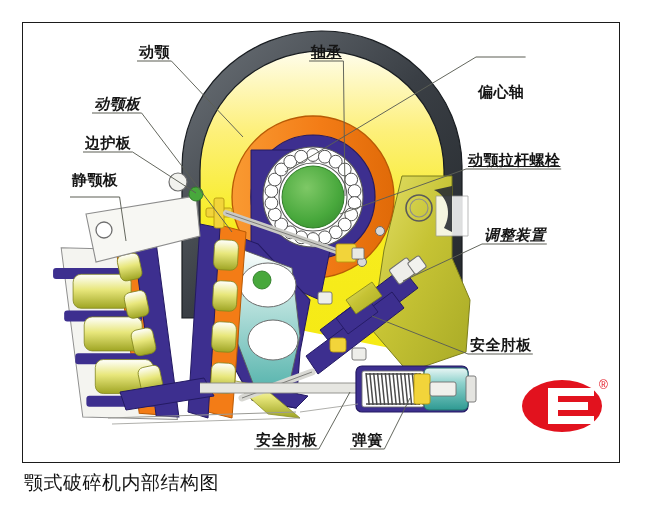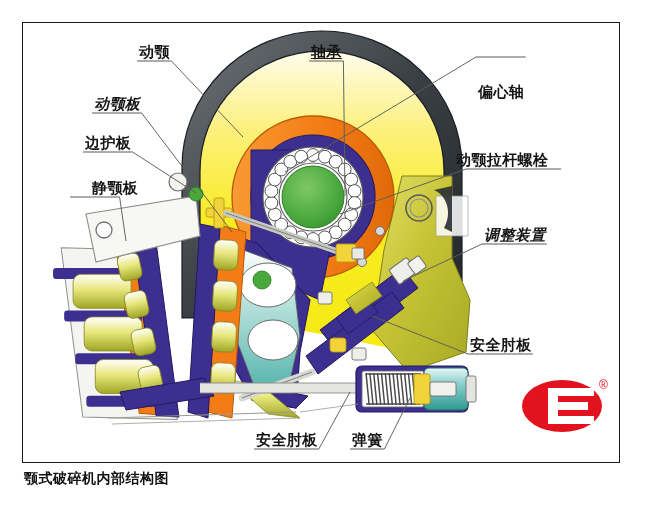--- a/index.html
+++ b/index.html
@@ -13,21 +13,21 @@
   
   #frame{
     position:absolute;left:22px;top:22px;width:598px;height:441px;
     border:1.6px solid #1b1b1b;background:#ffffff;box-sizing:border-box;
   }
   #svgwrap{position:absolute;left:0;top:0;width:650px;height:509px;}
 
   
   #caption{
     position:absolute;left:24px;top:470px;
-    font-size:14px;font-weight:bold;color:#111111;
+    font-size:19px;font-weight:normal;color:#111111;
     letter-spacing:0.5px;white-space:nowrap;
   }
 
   
   .label{
     position:absolute;font-size:15px;font-weight:bold;color:#151515;
     white-space:nowrap;letter-spacing:0.4px;line-height:1;
   }
 
   
@@ -300,24 +300,24 @@
           <line x1="384.4" y1="449" x2="410" y2="398" stroke-width="0.95"></line>
         </g>
 
     </g>
   </svg>
 
   <div id="labels">
       <div class="label" style="left: 139px; top: 44px;">动颚</div>
       <div class="label" style="left: 94px; top: 96px; font-style: italic;">动颚板</div>
       <div class="label" style="left: 85px; top: 135px;">边护板</div>
-      <div class="label" style="left: 72px; top: 180px; margin-left: 20px;">静颚板</div>
+      <div class="label" style="left: 72px; top: 172px;">静颚板</div>
       <div class="label" style="left: 311px; top: 44px; text-decoration: underline;">轴承</div>
       <div class="label" style="left: 478px; top: 40px; margin-top: 44px;">偏心轴</div>
-      <div class="label" style="left: 456px; top: 152px;">动颚拉杆螺栓</div>
+      <div class="label" style="left: 468px; top: 152px; text-decoration: underline;">动颚拉杆螺栓</div>
       <div class="label" style="left: 484px; top: 227px; font-style: italic;">调整装置</div>
       <div class="label" style="left: 470px; top: 337px;">安全肘板</div>
       <div class="label" style="left: 256px; top: 432px;">安全肘板</div>
       <div class="label" style="left: 352px; top: 432px;">弹簧</div>
     </div>
 
   <div id="logo">
     <svg viewBox="0 0 96 62" width="96" height="62">
       <ellipse cx="44" cy="34" rx="40" ry="26" fill="#e2121e"></ellipse>
       <path d="M30,16 L76,16 L76,24 L40,24 L40,30 L70,30 L70,38 L40,38 L40,44 L76,44 L76,52 L30,52 Z" fill="#ffffff"></path>

